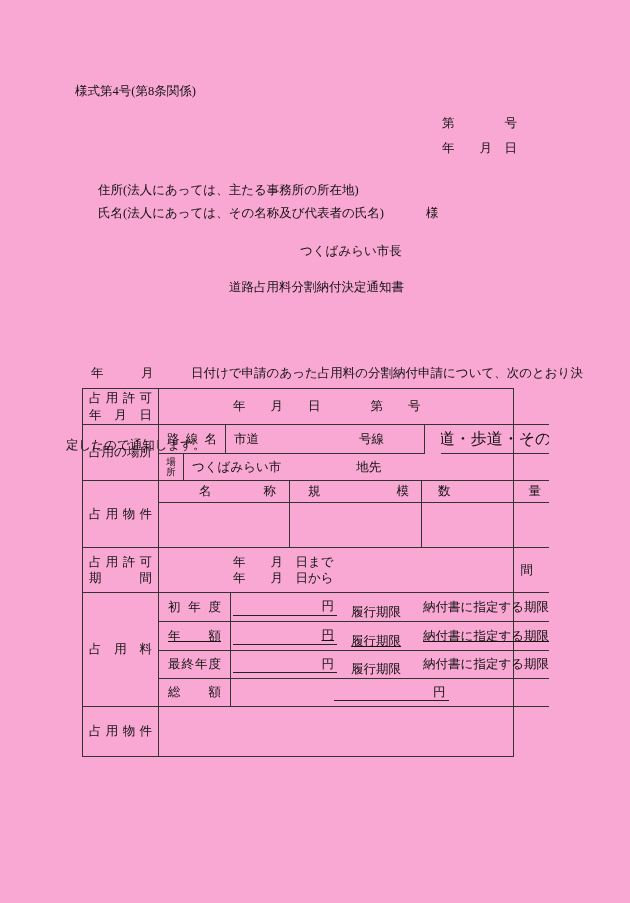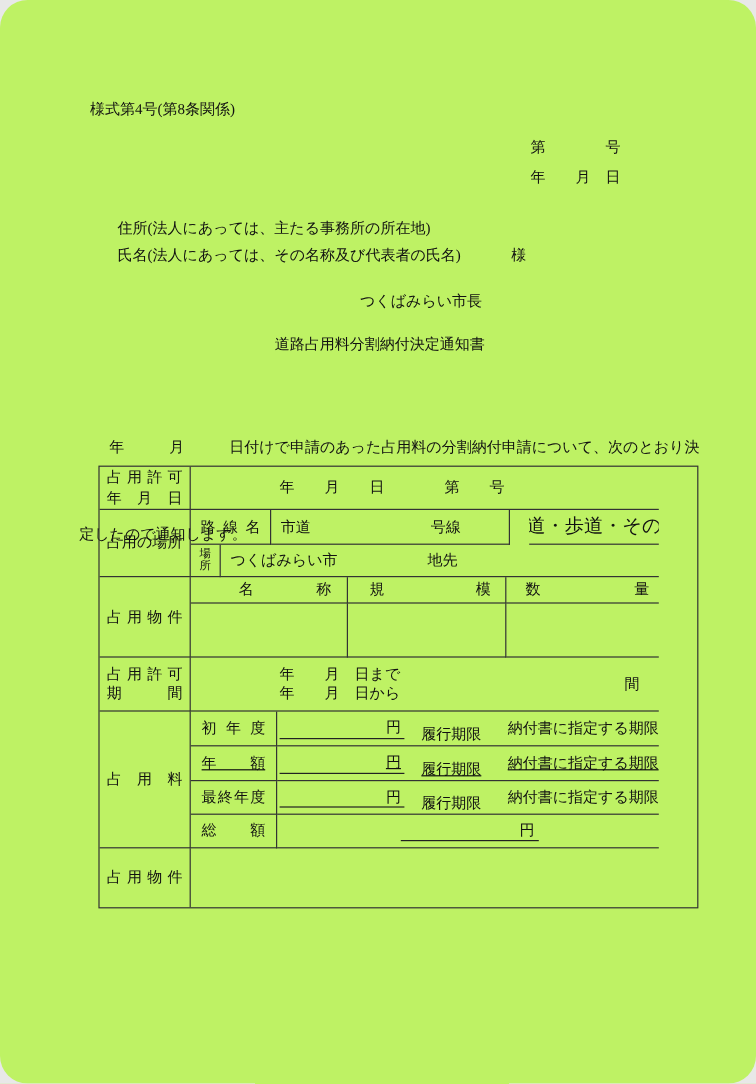--- a/index.html
+++ b/index.html
@@ -1,40 +1,39 @@
 <!DOCTYPE html>
 <html><head>
 <meta charset="utf-8">
 <style>
   html,body{margin:0;padding:0;background:#e8e8e8;}
   .page{
     position:relative;
     width:630px;height:903px;
-    background:#bef264;
+    background:#f9a8d4;
     font-family:"Liberation Serif","DejaVu Serif",serif;
     color:#111;
     font-size:12.5px;
     overflow:hidden;
-    border-radius:23px;
   }
   .abs{position:absolute;white-space:pre;line-height:1.15;}
   .form-number{left:75px;top:84px;}
   .doc-number{left:442px;top:116px;}
   .doc-date{left:442px;top:141px;}
   .addr-line{left:98px;top:183px;}
   .name-line{left:98px;top:206px;}
   .honorific{margin-left:42px;}
   .sender{left:300px;top:244px;}
   .doc-title{left:229px;top:280px;}
   .body-para{left:66px;top:313px;width:505px;line-height:24px;white-space:pre;}
 
   
   .form-table{
     position:absolute;left:82px;top:388px;
-    width:500px;height:369px;
+    width:432px;height:369px;
     box-sizing:border-box;
     border:1px solid #333;
     display:grid;
     grid-template-columns:76px 25px 42px 5px 59px 132px 3px 124px;
     grid-template-rows:36px 29px 27px 22px 45px 45px 29px 29px 28px 28px 49px;
   }
   .cell{
     box-sizing:border-box;
     border-right:1px solid #333;
     border-bottom:1px solid #333;

